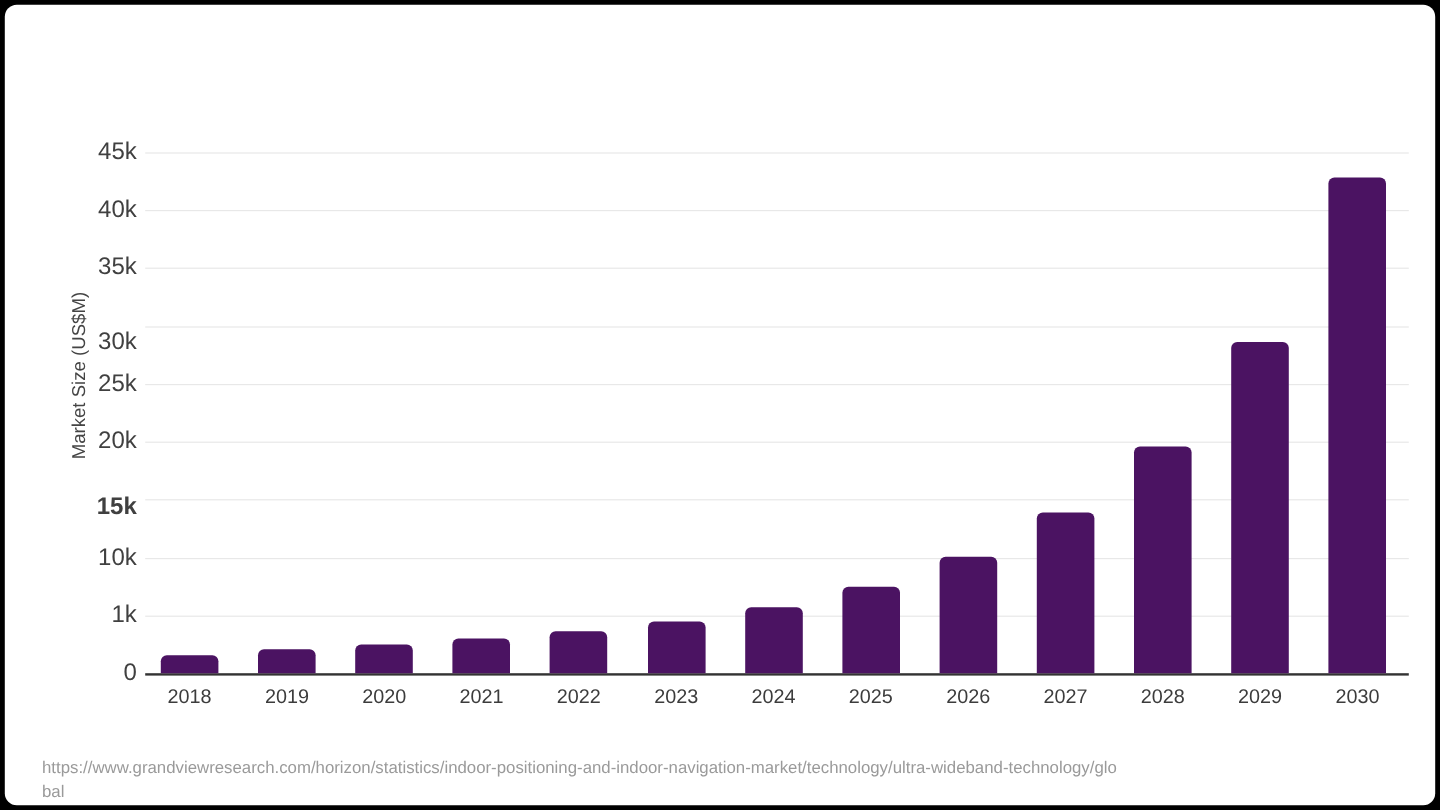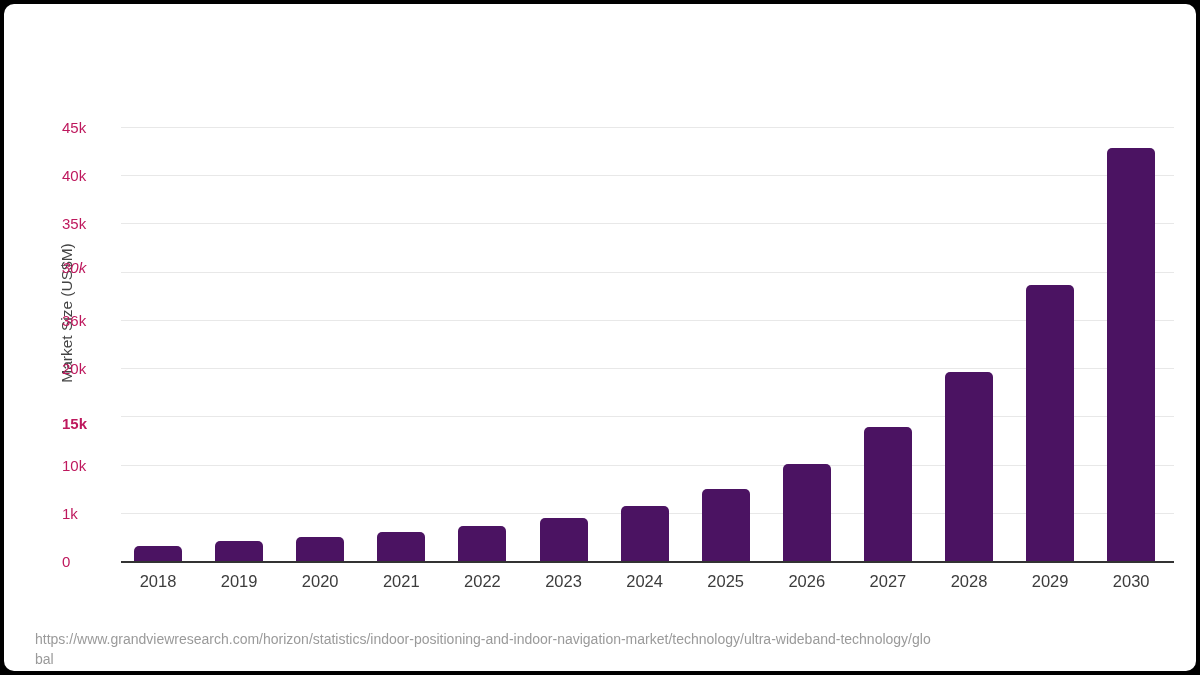--- a/index.html
+++ b/index.html
@@ -62,23 +62,23 @@
     transform: rotate(-90deg);
     transform-origin: 50% 50%;
     font-size: 15.5px;
     color: #444444;
     white-space: nowrap;
   }
   .ytick {
     position: absolute;
     left: 58px;
     width: 52px;
-    text-align: left;
-    font-size: 15px;
-    color: #be185d;
+    text-align: right;
+    font-size: 20px;
+    color: #404040;
     transform: translateY(-50%);
   }
   .gridline {
     position: absolute;
     left: 117px;
     width: 1053px;
     height: 1px;
     background: #e8e8e8;
   }
   .axisline {
@@ -186,22 +186,22 @@
           <div class="gridline" style="top: 219.444px;"></div>
           <div class="gridline" style="top: 171.222px;"></div>
           <div class="gridline" style="top: 123px;"></div>
         </div>
       <div id="ytick-layer">
           <div class="ytick" style="top: 557px;">0</div>
           <div class="ytick" style="top: 508.778px;">1k</div>
           <div class="ytick" style="top: 460.556px;">10k</div>
           <div class="ytick" style="top: 419px; font-weight: bold;">15k</div>
           <div class="ytick" style="top: 364.111px;">20k</div>
-          <div class="ytick" style="top: 315.889px;">36k</div>
-          <div class="ytick" style="top: 263px; font-style: italic;">30k</div>
+          <div class="ytick" style="top: 315.889px;">25k</div>
+          <div class="ytick" style="top: 281px;">30k</div>
           <div class="ytick" style="top: 219.444px;">35k</div>
           <div class="ytick" style="top: 171.222px;">40k</div>
           <div class="ytick" style="top: 123px;">45k</div>
         </div>
       <div class="axisline"></div>
       <div id="bar-layer">
           <div class="bar" title="2018: 1600" style="left: 130px; top: 541.569px; height: 15.4311px; width: 48px; background: rgb(75, 19, 98);"></div>
           <div class="bar" title="2019: 2050" style="left: 211.1px; top: 537.229px; height: 19.7711px; width: 48px; background: rgb(75, 19, 98);"></div>
           <div class="bar" title="2020: 2450" style="left: 292.2px; top: 533.371px; height: 23.6289px; width: 48px; background: rgb(75, 19, 98);"></div>
           <div class="bar" title="2021: 3000" style="left: 373.3px; top: 528.067px; height: 28.9333px; width: 48px; background: rgb(75, 19, 98);"></div>

